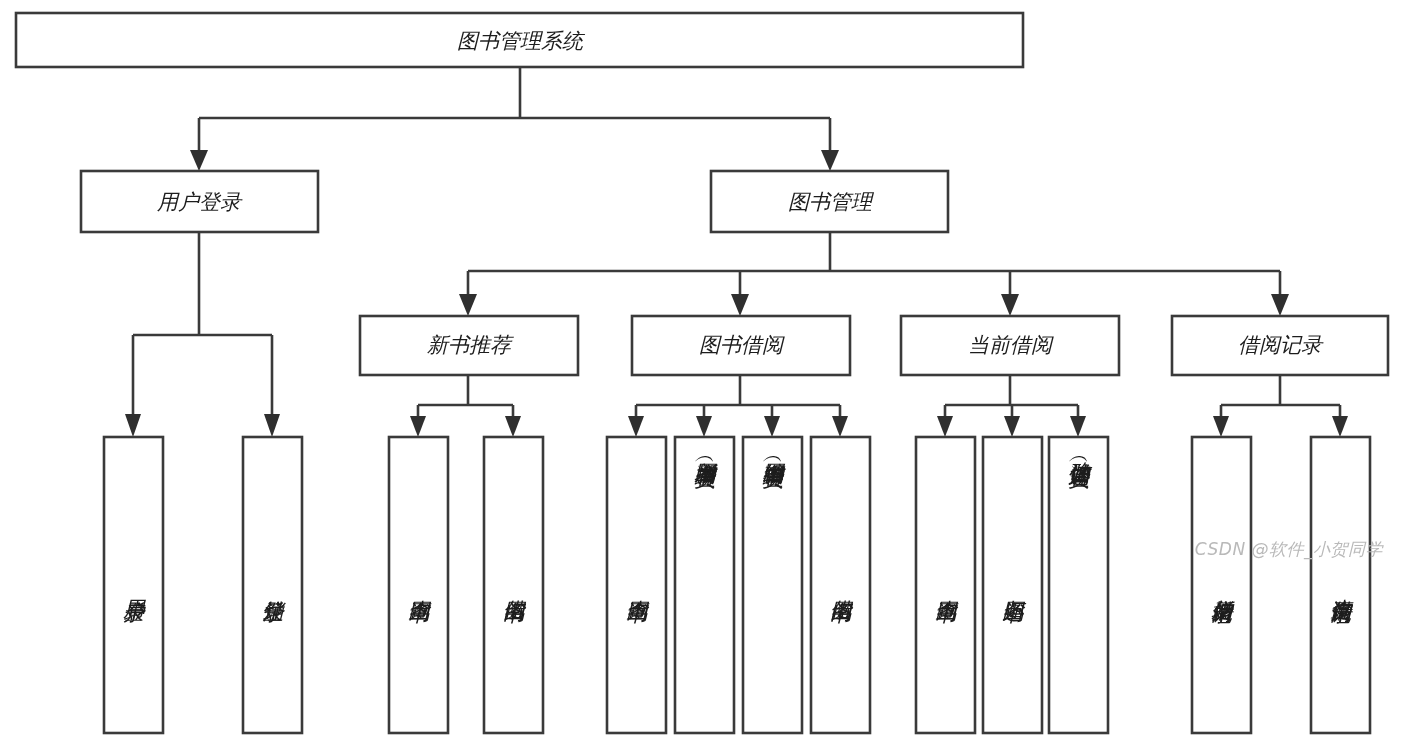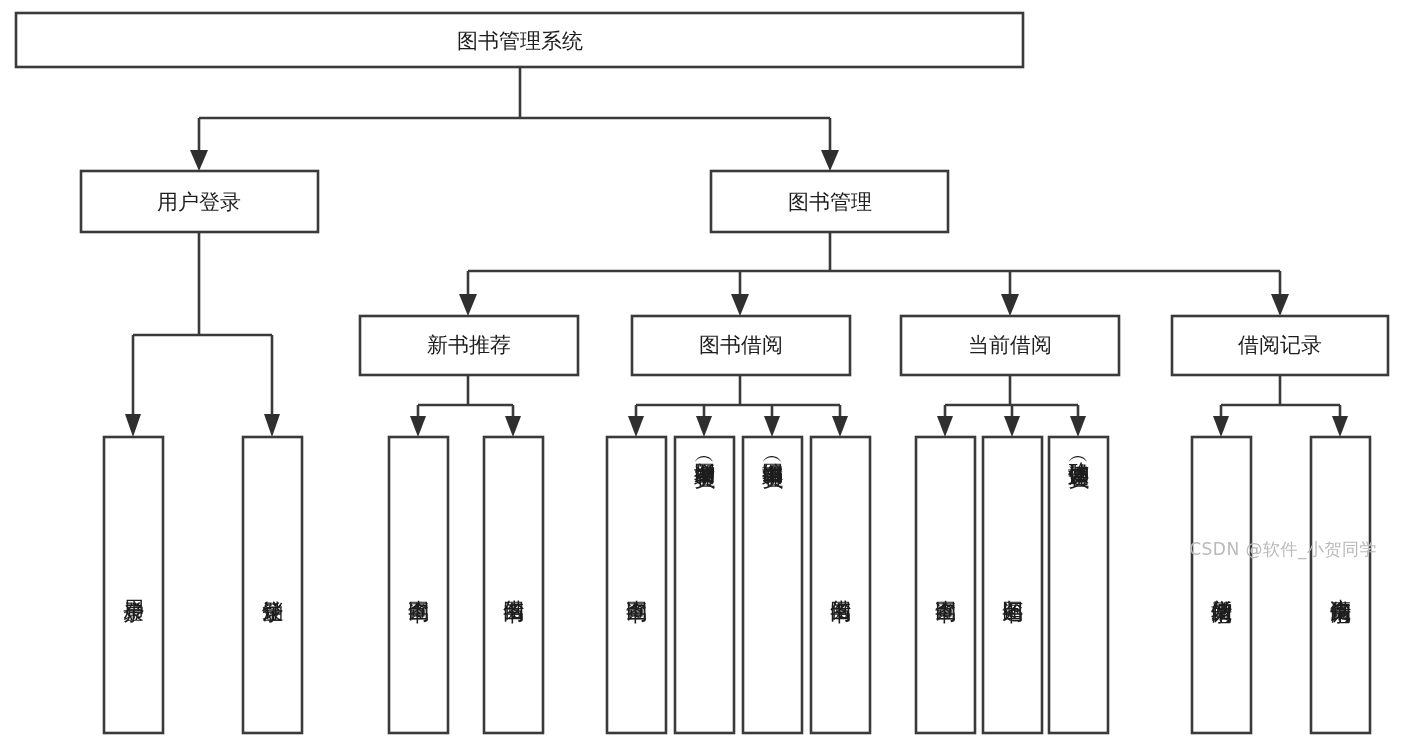--- a/index.html
+++ b/index.html
@@ -12,20 +12,21 @@
     width: 1405px;
     height: 747px;
     overflow: hidden;
     font-family: "DejaVu Sans", "Liberation Sans", sans-serif;
   }
   #diagram-root {
     position: relative;
     width: 1405px;
     height: 567px;
     background: #ffffff;
+    font-style: italic;
   }
   svg#tree-svg {
     position: absolute;
     left: 0;
     top: 0;
     width: 1405px;
     height: 747px;
     display: block;
   }
   .node-box {
@@ -61,21 +62,21 @@
     letter-spacing: 1px;
     display: flex;
     align-items: center;
     justify-content: center;
     white-space: nowrap;
     pointer-events: none;
     user-select: none;
   }
   #watermark {
     position: absolute;
-    right: 28px;
+    right: 22px;
     bottom: 6px;
     font-family: "DejaVu Sans", "Liberation Sans", sans-serif;
     font-size: 17px;
     color: #b9b9b9;
     letter-spacing: 0.5px;
     white-space: nowrap;
   }
 </style>
 </head>
 <body>

